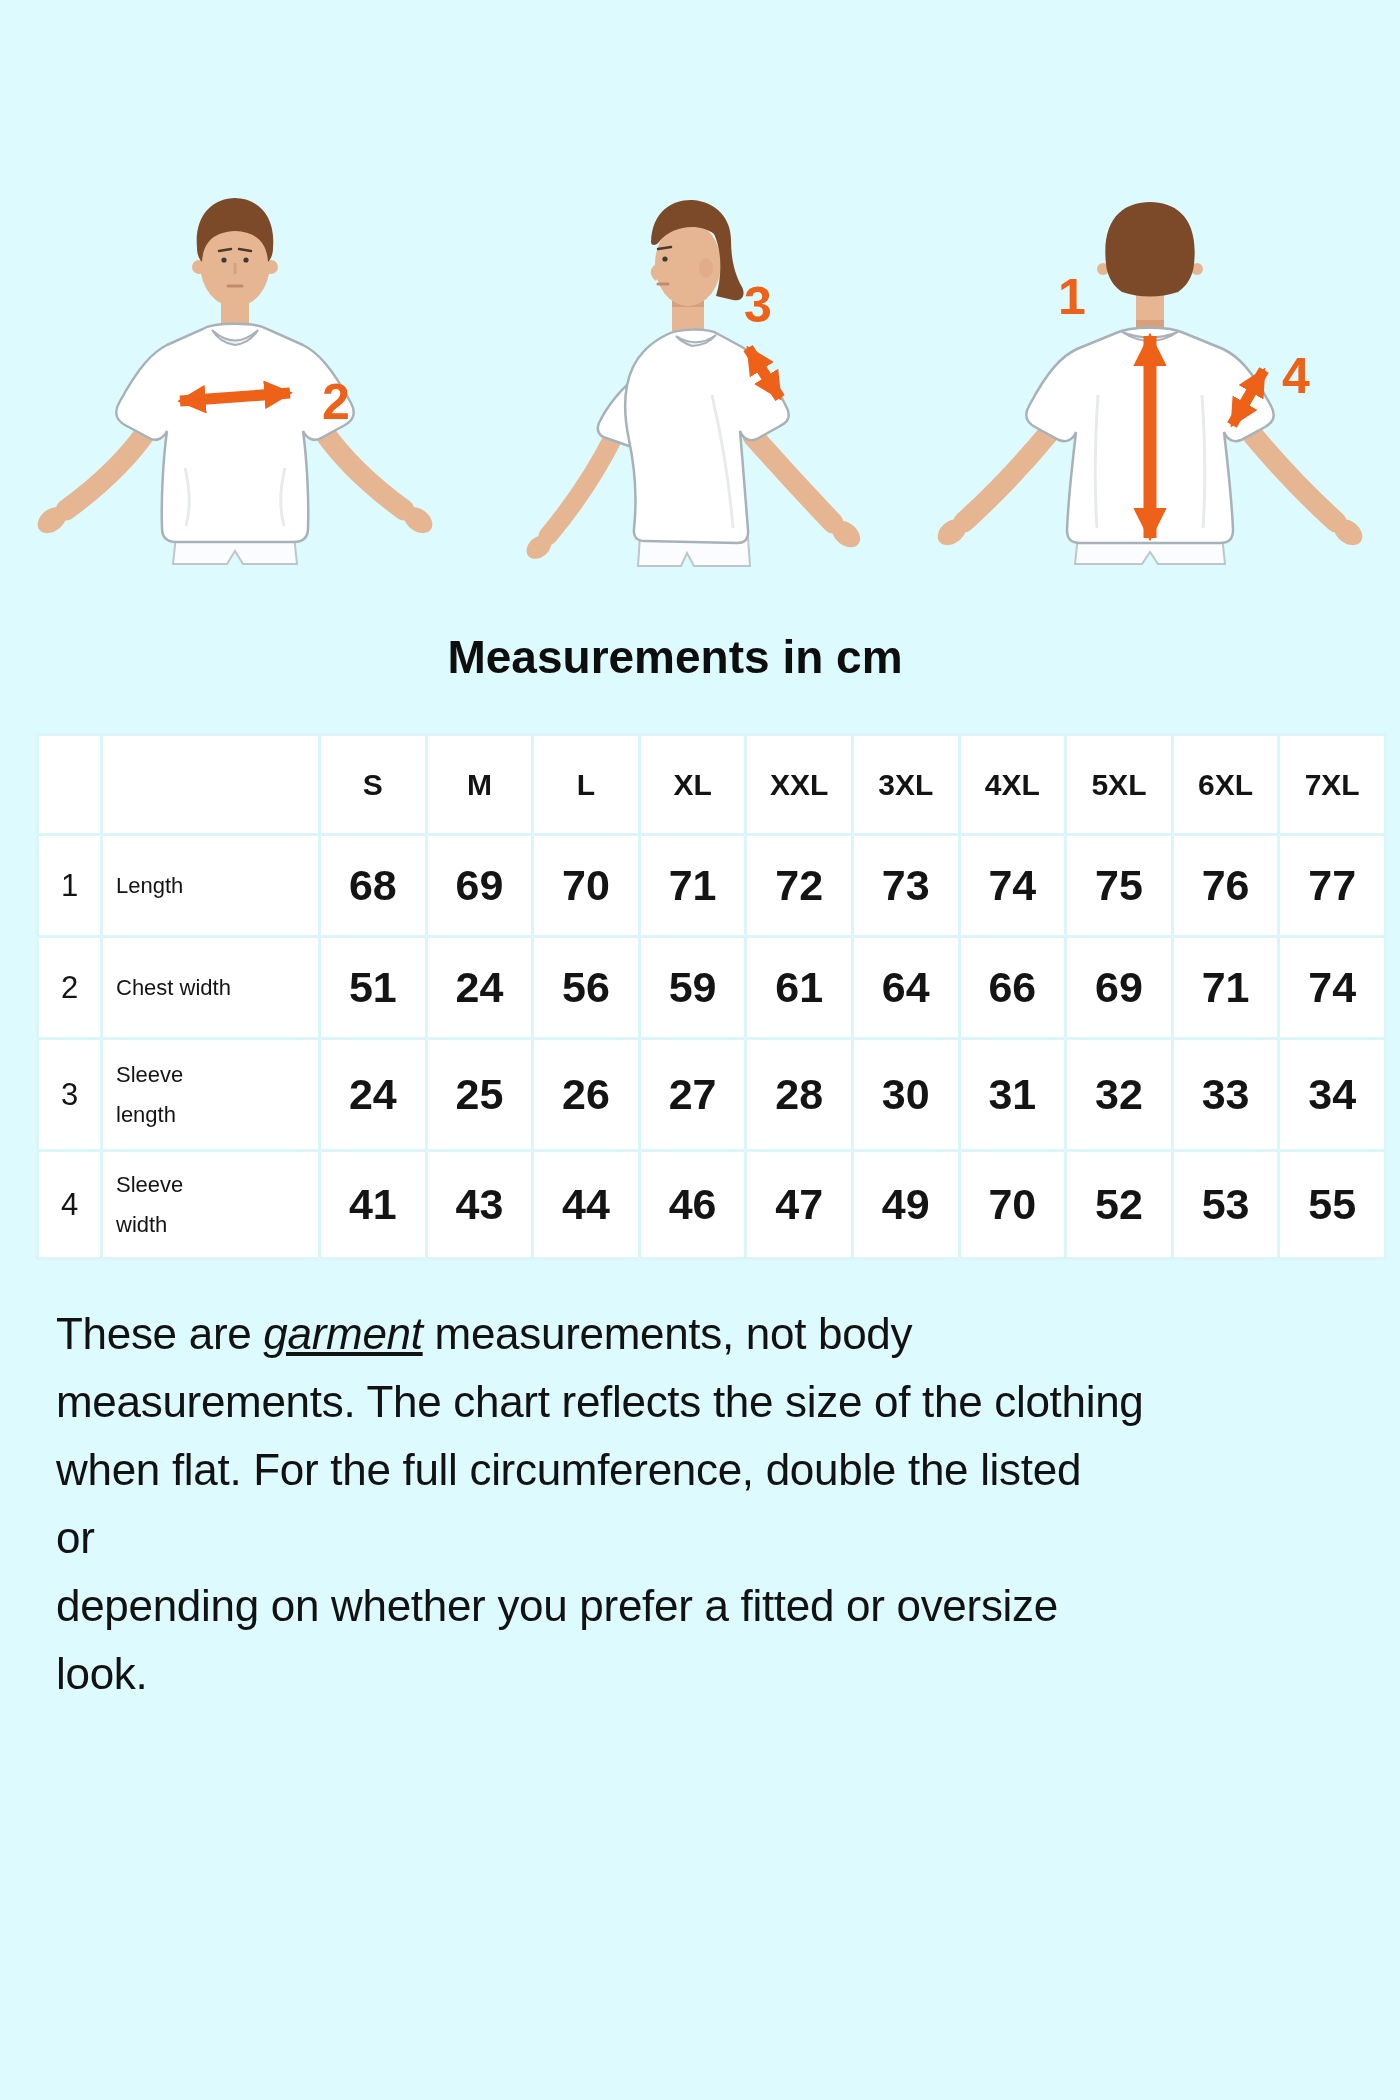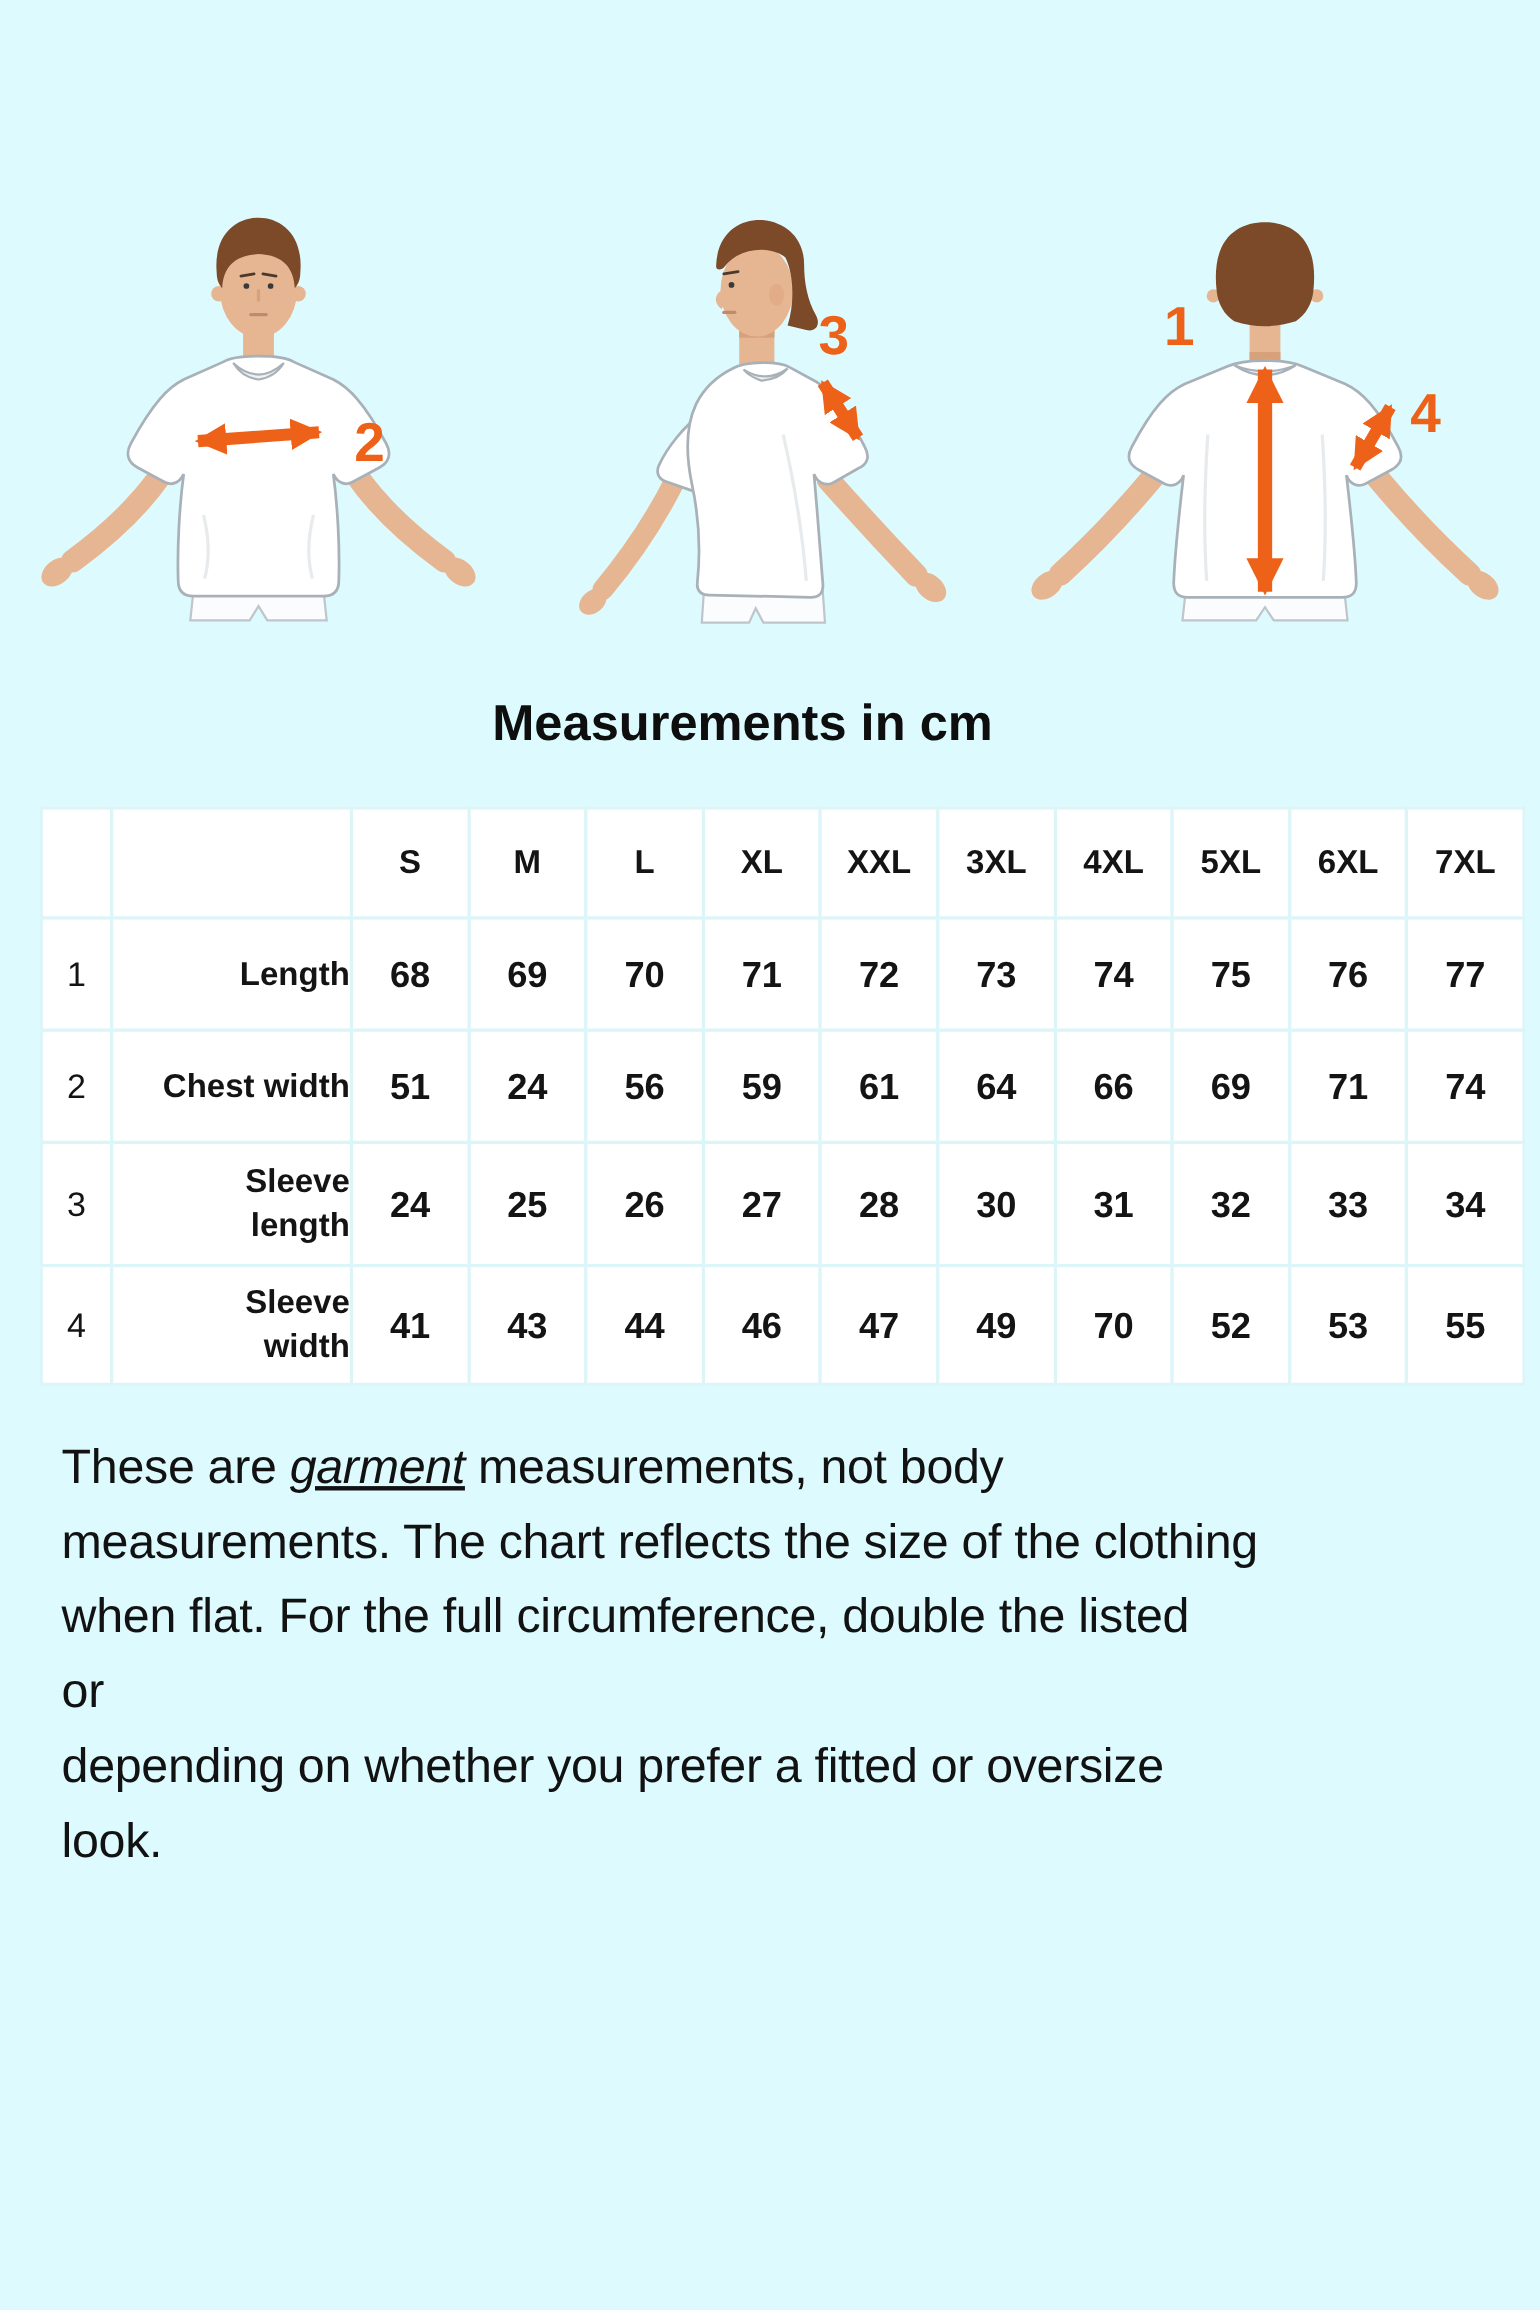--- a/index.html
+++ b/index.html
@@ -30,23 +30,23 @@
   .table-wrap{position:absolute;left:36px;top:733px;}
   table.size-table{border-collapse:collapse;table-layout:fixed;width:1348px;background:#FFFFFF;}
   .size-table td,.size-table th{border:3px solid #DCF5F8;padding:0;color:#141414;vertical-align:middle;}
   .size-table tr.r-head{height:100px;}
   .size-table tr:nth-child(2){height:102px;}
   .size-table tr:nth-child(3){height:102px;}
   .size-table tr:nth-child(4){height:112px;}
   .size-table tr:nth-child(5){height:108px;}
   .size-table th.sz{font-size:30px;font-weight:bold;text-align:center;}
   .size-table td.num{font-size:31px;font-weight:normal;text-align:center;}
-  .size-table td.lab{font-size:30px;font-weight:bold;text-align:right;padding-left:13px;}
+  .size-table td.lab{font-size:22px;font-weight:normal;text-align:left;padding-left:13px;}
   .size-table td.lab span{display:block;line-height:40px;}
-  .size-table td.val{font-size:33px;font-weight:bold;text-align:center;}
+  .size-table td.val{font-size:43px;font-weight:bold;text-align:center;}
 
   
   .note{position:absolute;left:56px;top:1300px;width:1300px;font-size:44px;line-height:68px;
     color:#121212;letter-spacing:-0.3px;}
   .note .it{font-style:italic;text-decoration:underline;}
 </style>
 </head>
 <body>
 
 <div id="screen">

